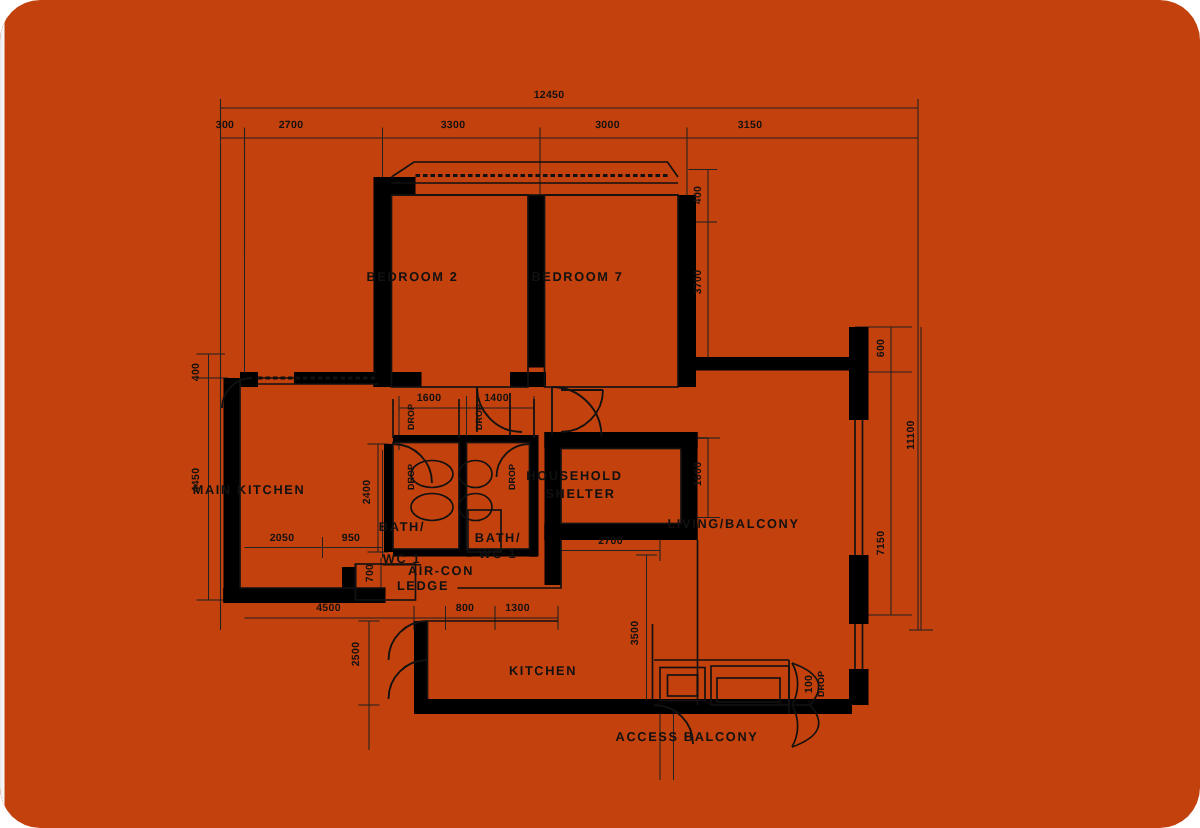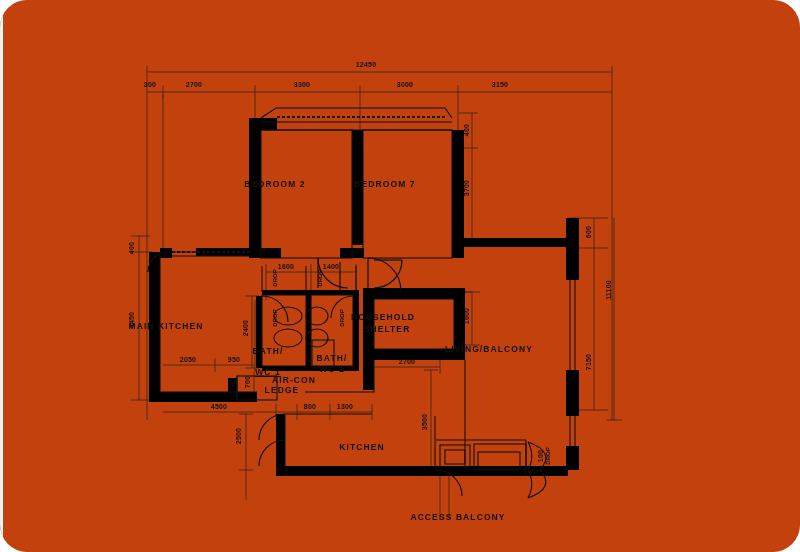--- a/index.html
+++ b/index.html
@@ -278,21 +278,21 @@
       <div class="lbl room-label" style="left: 383px; top: 317px; transform: translate(-50%, -50%);">HOUSEHOLD</div>
       <div class="lbl room-label" style="left: 387px; top: 329px; transform: translate(-50%, -50%);">SHELTER</div>
       <div class="lbl room-label" style="left: 489px; top: 349px; transform: translate(-50%, -50%);">LIVING/BALCONY</div>
       <div class="lbl room-label" style="left: 362px; top: 435px; transform: translate(-50%, -50%); margin-top: 12px;">KITCHEN</div>
       <div class="lbl room-label" style="left: 268px; top: 351px; transform: translate(-50%, -50%);">BATH/</div>
       <div class="lbl room-label" style="left: 268px; top: 372px; transform: translate(-50%, -50%); text-decoration: underline;">WC 1</div>
       <div class="lbl room-label" style="left: 332px; top: 358px; transform: translate(-50%, -50%);">BATH/</div>
       <div class="lbl room-label" style="left: 332px; top: 369px; transform: translate(-50%, -50%);">WC 1</div>
       <div class="lbl room-label" style="left: 266px; top: 380px; transform: translate(-50%, -50%); margin-left: 28px;">AIR-CON</div>
       <div class="lbl room-label" style="left: 266px; top: 390px; transform: translate(-50%, -50%); padding-left: 32px;">LEDGE</div>
-      <div class="lbl room-label" style="left: 458px; top: 517px; transform: translate(-50%, -50%);">ACCESS BALCONY</div>
+      <div class="lbl room-label" style="left: 458px; top: 491px; transform: translate(-50%, -50%);">ACCESS BALCONY</div>
       <div class="lbl dim-label" style="left: 366px; top: 64px; transform: translate(-50%, -50%);">12450</div>
       <div class="lbl dim-label" style="left: 150px; top: 84px; transform: translate(-50%, -50%);">300</div>
       <div class="lbl dim-label" style="left: 194px; top: 84px; transform: translate(-50%, -50%);">2700</div>
       <div class="lbl dim-label" style="left: 302px; top: 84px; transform: translate(-50%, -50%);">3300</div>
       <div class="lbl dim-label" style="left: 405px; top: 84px; transform: translate(-50%, -50%);">3000</div>
       <div class="lbl dim-label" style="left: 500px; top: 84px; transform: translate(-50%, -50%);">3150</div>
       <div class="lbl dim-label" style="left: 286px; top: 266px; transform: translate(-50%, -50%);">1600</div>
       <div class="lbl dim-label" style="left: 331px; top: 266px; transform: translate(-50%, -50%);">1400</div>
       <div class="lbl dim-label" style="left: 188px; top: 359px; transform: translate(-50%, -50%);">2050</div>
       <div class="lbl dim-label" style="left: 234px; top: 359px; transform: translate(-50%, -50%);">950</div>

